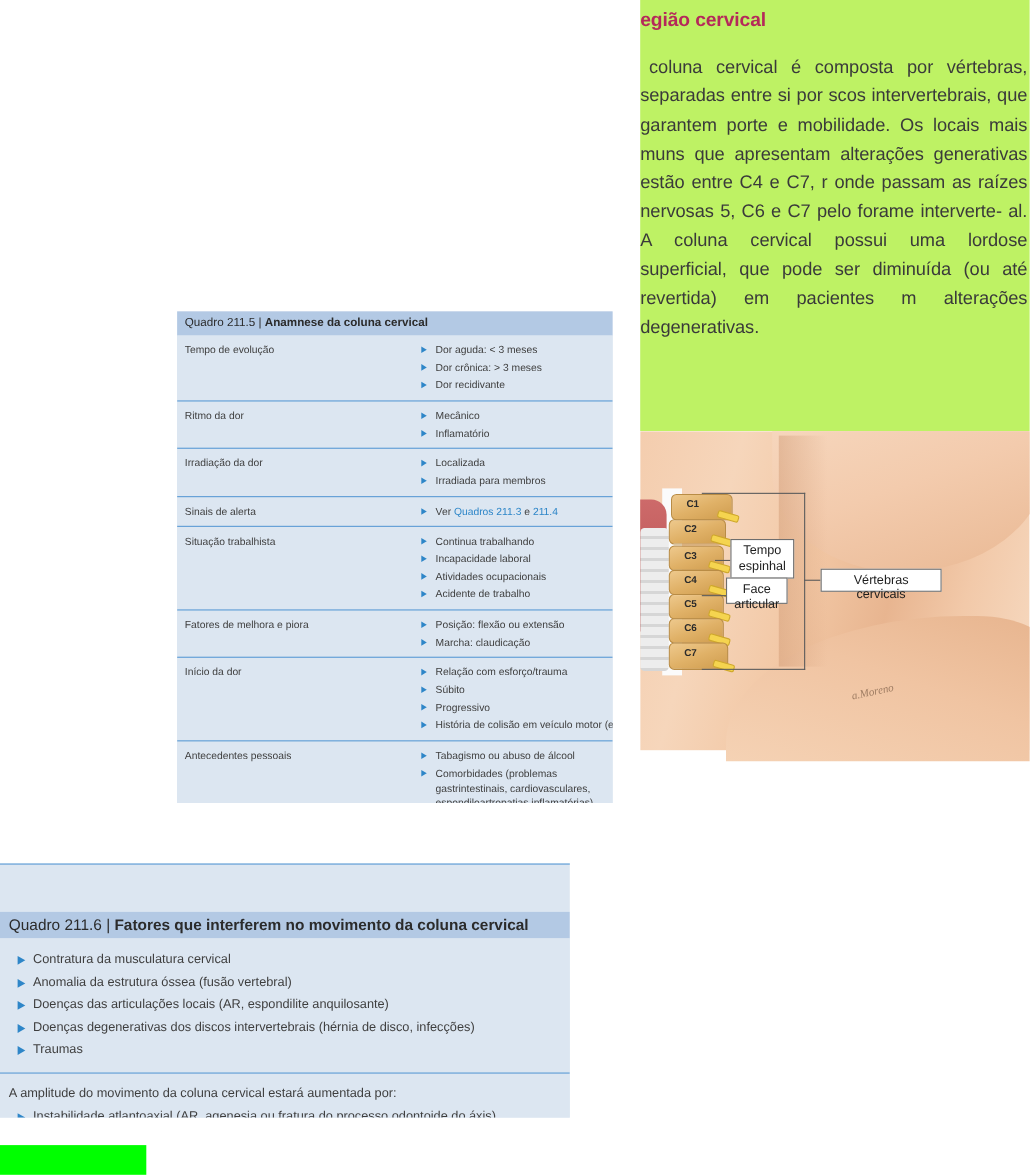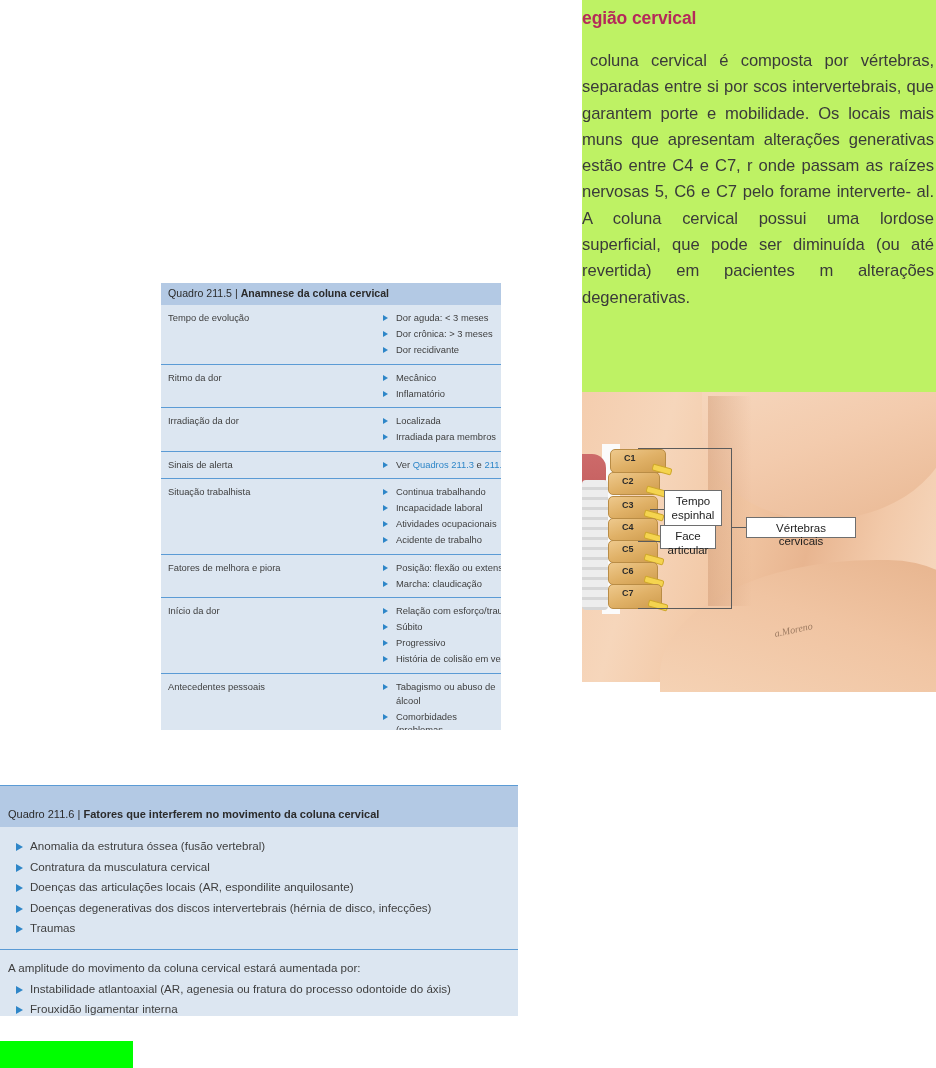--- a/index.html
+++ b/index.html
@@ -175,21 +175,21 @@
     line-height: 13px;
     white-space: nowrap;
   }
   .quadro-header .hdr-bold { font-weight: bold; }
   .quadro-body { background: #dce6f1; }
 
   
   #quadro-anamnese {
     left: 161px;
     top: 283px;
-    width: 340px;
+    width: 396px;
     height: 447px;
     z-index: 20;
   }
   .anam-row {
     display: flex;
     border-top: 1px solid #5b9bd5;
     padding: 6px 0 7px 0;
   }
   .anam-row:first-child { border-top: none; }
   .anam-term {
@@ -225,21 +225,21 @@
 
   
   #quadro-movimento {
     left: 0px;
     top: 785px;
     width: 518px;
     height: 231px;
     z-index: 20;
     border-top: 1px solid #5b9bd5;
   }
-  #quadro-movimento .quadro-header { font-size: 11px; padding: 22px 8px 6px 8px; }
+  #quadro-movimento .quadro-header { font-size: 14px; padding: 5px 8px 6px 8px; margin-top: 43px; }
   .mov-group { padding: 9px 8px 10px 8px; }
   .mov-group + .mov-group { border-top: 1px solid #5b9bd5; }
   .mov-lead {
     font-size: 11.6px;
     line-height: 18px;
     color: #3e3e3e;
     margin-bottom: 2px;
   }
   .mov-item {
     position: relative;
@@ -342,22 +342,22 @@
 </div>
 
 <div class="quadro" id="quadro-movimento">
   <div class="quadro-header">
     <span>Quadro 211.6</span>
     <span>|</span>
     <span class="hdr-bold">Fatores que interferem no movimento da coluna cervical</span>
   </div>
   <div class="quadro-body" id="mov-body">
       <div class="mov-group">
+        <div class="mov-item"><span class="tri"></span><span>Contratura da musculatura cervical</span></div>
         <div class="mov-item"><span class="tri"></span><span>Anomalia da estrutura óssea (fusão vertebral)</span></div>
-        <div class="mov-item"><span class="tri"></span><span>Contratura da musculatura cervical</span></div>
         <div class="mov-item"><span class="tri"></span><span>Doenças das articulações locais (AR, espondilite anquilosante)</span></div>
         <div class="mov-item"><span class="tri"></span><span>Doenças degenerativas dos discos intervertebrais (hérnia de disco, infecções)</span></div>
         <div class="mov-item"><span class="tri"></span><span>Traumas</span></div>
       </div>
       <div class="mov-group">
         <div class="mov-lead">A amplitude do movimento da coluna cervical estará aumentada por:</div>
         <div class="mov-item"><span class="tri"></span><span>Instabilidade atlantoaxial (AR, agenesia ou fratura do processo odontoide do áxis)</span></div>
         <div class="mov-item"><span class="tri"></span><span>Frouxidão ligamentar interna</span></div>
       </div>
     </div>

